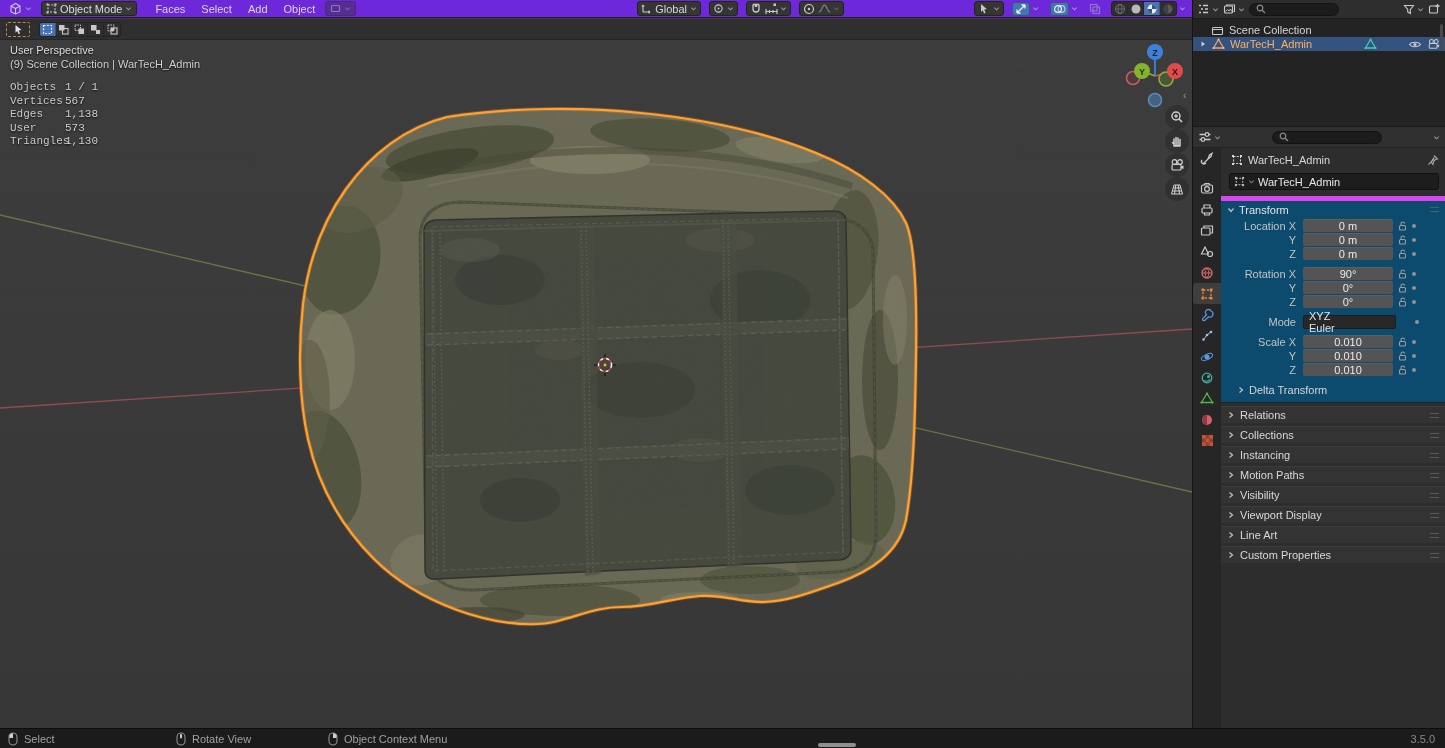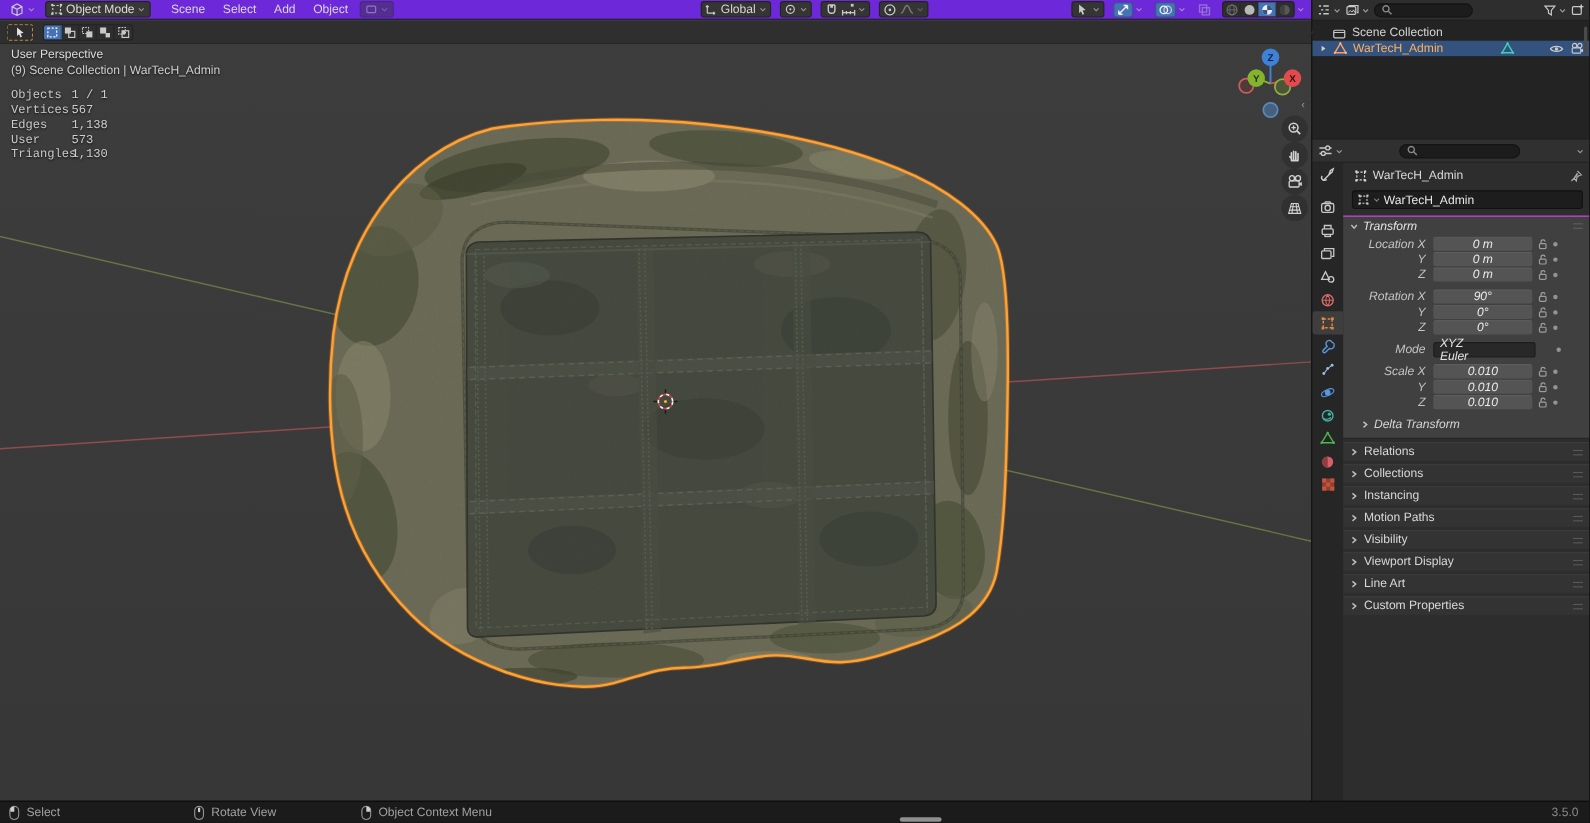--- a/index.html
+++ b/index.html
@@ -65,21 +65,21 @@
   .pr-header{ height:21px; background:#303030; border-bottom:1px solid #222;
     display:flex; align-items:center; padding:0 5px; gap:4px;}
   .tabstrip{ position:absolute; left:0; top:21px; width:28px; bottom:0; background:#262626;}
   .tab{ width:28px; height:21px; display:flex; align-items:center; justify-content:center;}
   .tab.active{ background:#3e3e3e; border-radius:3px 0 0 3px;}
   .tab.gap{ margin-bottom:9px;}
   .pr-body{ margin-left:28px; width:224px;}
   .crumb{ display:flex; align-items:center; gap:5px; padding:6px 6px 2px 10px; color:#d8d8d8;}
   .namefield{ margin:5px 6px 6px 8px; height:17px; background:#1d1d1d; border:1px solid #111;
     border-radius:3px; display:flex; align-items:center; padding:0 4px; gap:3px; color:#e6e6e6;}
-  .panel{ background:#404040; border-top:1px solid #d946ef; border-bottom:1px solid #232323; padding-bottom:6px;font-style:italic;}
+  .panel{ background:#0c4a6e; border-top:5px solid #d946ef; border-bottom:1px solid #232323; padding-bottom:6px;}
   .panel-h{ height:17px; display:flex; align-items:center; gap:4px; padding:0 6px; color:#e2e2e2;}
   .gripper{ width:9px; height:5px; border-top:1px solid #777; border-bottom:1px solid #777; opacity:.55; margin-left:auto;}
   .trow{ display:flex; align-items:center; height:13px; margin-top:1px;}
   .trow .tl{ flex:0 0 82px; text-align:right; padding-right:7px; color:#c3c3c3;}
   .tfield{ width:90px; height:13px; background:#545454; border-radius:2px; color:#eceaea;
     text-align:center; line-height:13px; border-top:1px solid #5e5e5e;}
   .tdrop{ width:93px; height:14px; background:#282828; border:1px solid #1d1d1d; border-radius:2px;
     color:#e3e3e3; display:flex; align-items:center; padding:0 5px;gap:48px;}
   .lockcell{ width:18px; display:flex; justify-content:center; color:#9c9c9c;}
   .animdot{ width:4px; height:4px; border-radius:2px; background:#939393; margin-left:1px;}
@@ -216,21 +216,21 @@
           <rect x="8.5" y="0.5" width="2" height="2" fill="currentColor"></rect>
           <rect x="0.5" y="8.5" width="2" height="2" fill="currentColor"></rect>
           <rect x="8.5" y="8.5" width="2" height="2" fill="currentColor"></rect>
         </svg>
       <span>Object Mode</span>
       <svg class="chev" viewBox="0 0 8 8">
           <path d="M1.5,3 L4,5.5 L6.5,3" fill="none" stroke="#bbb" stroke-width="1.2"></path>
         </svg>
     </span>
     <span class="sp"></span>
-    <span class="menu-item">Scene</span>
+    <span class="menu-item">Faces</span>
     <span class="menu-item">Select</span>
     <span class="menu-item">Add</span>
     <span class="menu-item">Object</span>
     <span class="hbtn dim" style="margin-left:2px">
       <svg class="icon" width="11" height="11" viewBox="0 0 11 11">
           <rect x="1.5" y="2.5" width="8" height="6" rx="1" fill="none" stroke="currentColor" stroke-width="1.1"></rect>
         </svg>
       <svg class="chev" viewBox="0 0 8 8">
           <path d="M1.5,3 L4,5.5 L6.5,3" fill="none" stroke="#bbb" stroke-width="1.2"></path>
         </svg>

